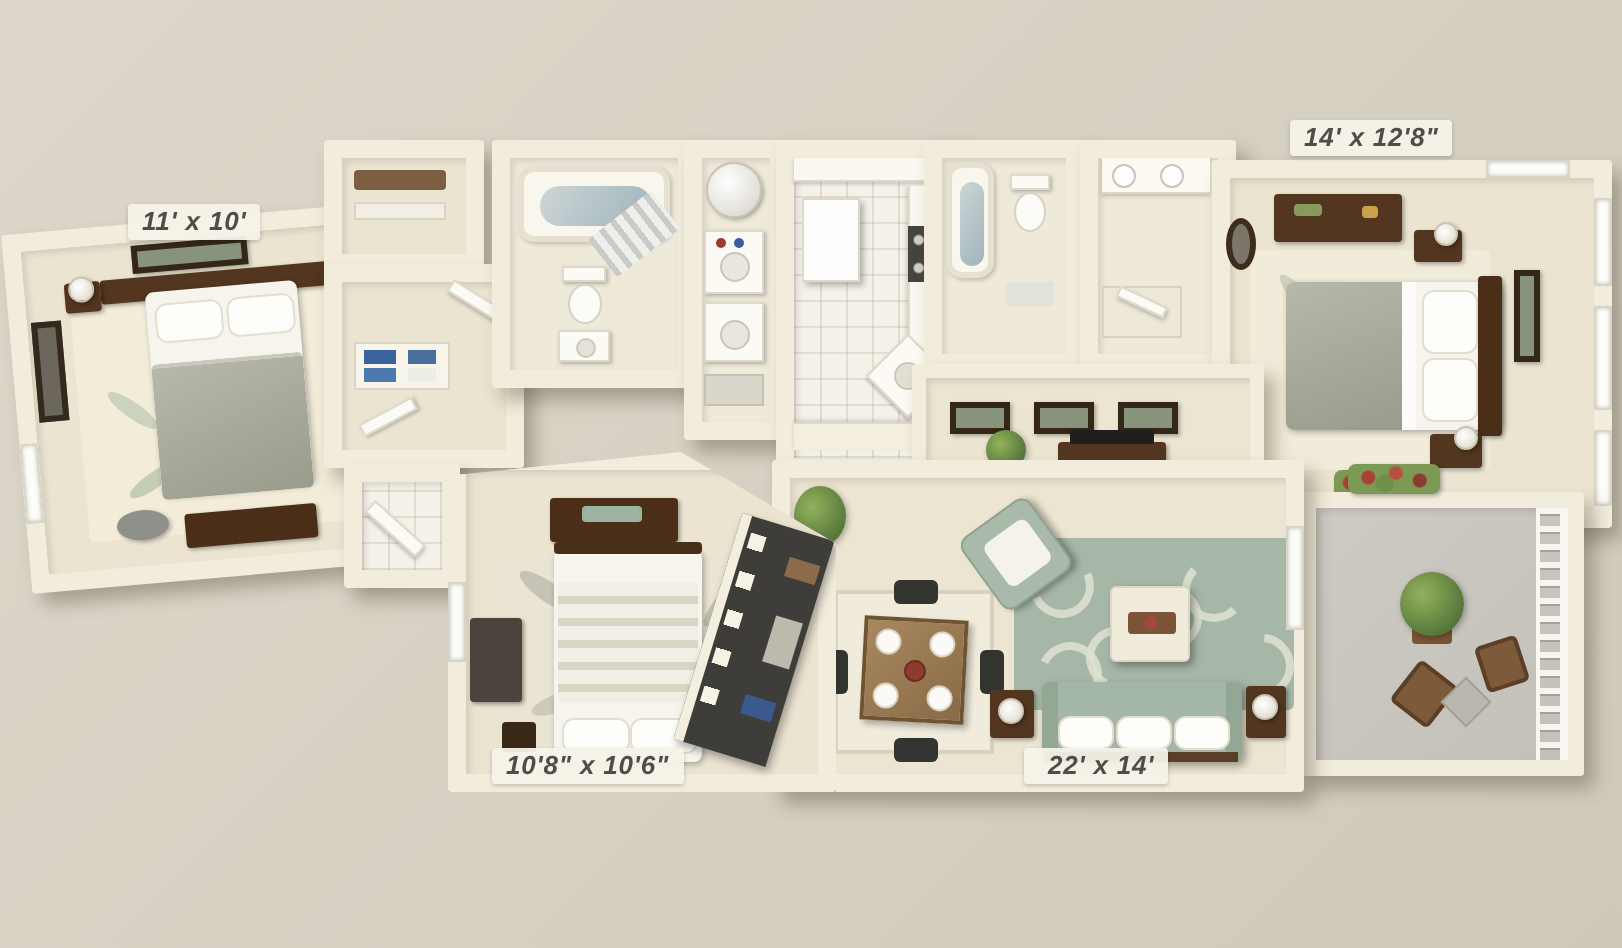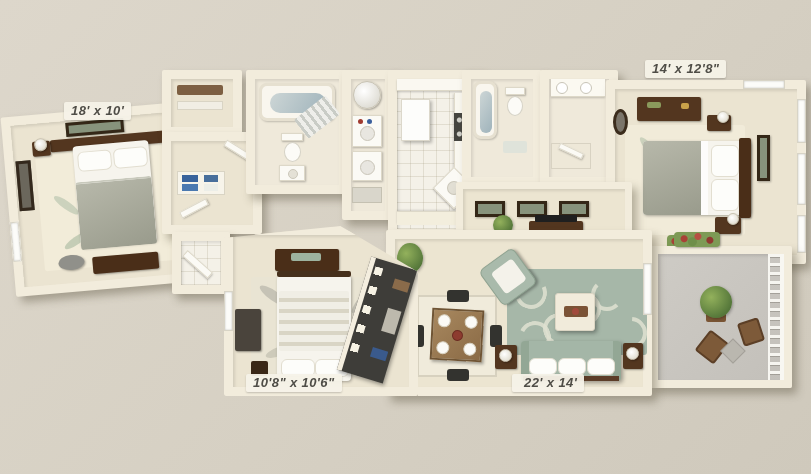--- a/index.html
+++ b/index.html
@@ -262,18 +262,18 @@
     <div class="f" style="left:2px;top:74px;width:26px;height:42px;background:#4a443c;border-radius:2px;box-shadow:1px 1px 2px rgba(0,0,0,.4);"></div>
     <div class="f win" style="left:-9px;top:56px;width:9px;height:40px;"></div>
     <div class="f" style="left:120px;top:26px;width:48px;height:118px;transform:rotate(17deg);background:#3e3d39;border-left:5px solid #f4eedf;box-shadow:2px 2px 4px rgba(0,0,0,.35);">
       <div class="f" style="left:2px;top:8px;width:8px;height:96px;background:repeating-linear-gradient(180deg,#f6f2e4 0 8px,transparent 8px 20px);"></div>
       <div class="f" style="left:24px;top:14px;width:16px;height:10px;background:#8a6b4a;"></div>
       <div class="f" style="left:26px;top:44px;width:14px;height:24px;background:#bdb9ad;"></div>
       <div class="f" style="left:23px;top:86px;width:16px;height:10px;background:#3a5a8c;"></div>
     </div>
   </div>
 
-  <div class="dim" style="left:64px;top:102px;">18' x 10'</div>
+  <div class="dim" style="left:64px;top:102px;">11' x 10'</div>
   <div class="dim" style="left:645px;top:60px;">14' x 12'8"</div>
   <div class="dim" style="left:246px;top:374px;">10'8" x 10'6"</div>
   <div class="dim" style="left:512px;top:374px;padding-left:12px;">22' x 14'</div>
 
 </div>
 
 </body></html>

